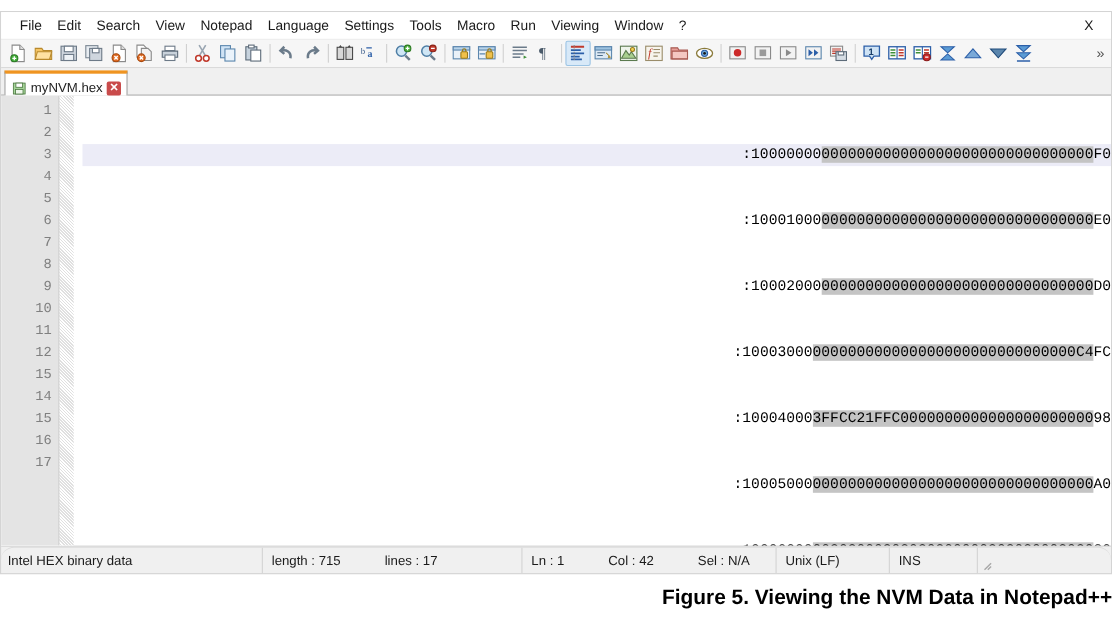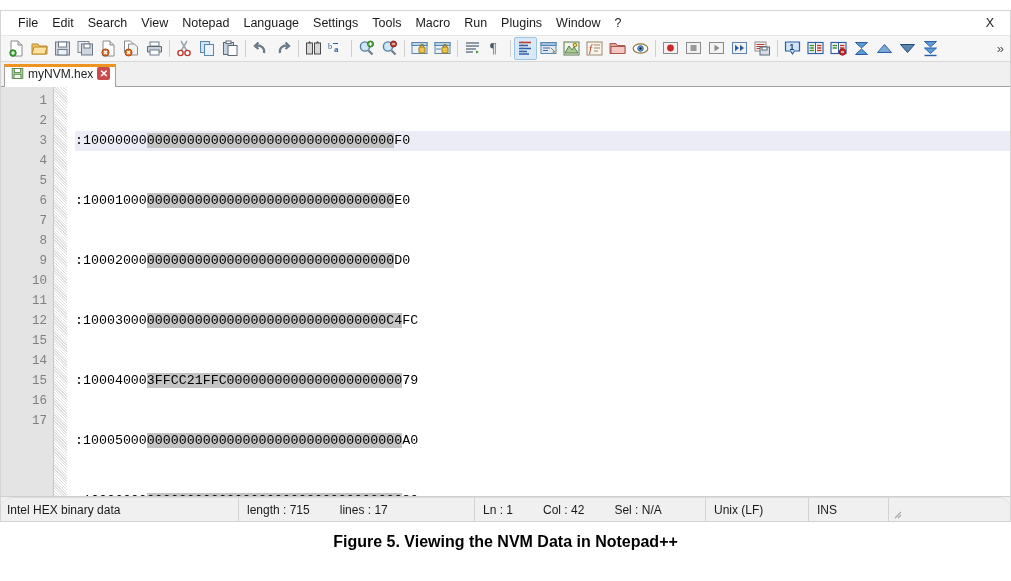--- a/index.html
+++ b/index.html
@@ -55,21 +55,21 @@
   svg { display:block; }
 
   
   .tabbar {
     height: 25px; background: #f0f0f0;
     display: flex; align-items: flex-end;
     padding-left: 3px;
     border-bottom: 1px solid #a0a0a0;
   }
   .tab {
-    height: 23px; display: flex; align-items: flex-start;
+    height: 23px; display: flex; align-items: flex-end;
     gap: 4px; padding: 0 5px 0 6px;
     background: #ffffff;
     border: 1px solid #a0a0a0; border-bottom: none;
     border-top: 3px solid #ef9421;
     font-size: 12px; color: #222;
     position: relative; top: 1px;
   }
   .tab-close {
     width: 13px; height: 13px; border-radius: 2px;
     background: #c94b4b; color: #fff;
@@ -98,69 +98,70 @@
     background: repeating-linear-gradient(
         45deg, #ffffff 0 1px, #e0e0e0 1px 2px);
     border-left: 1px solid #c8c8c8;
   }
   .code {
     flex: 1; padding: 4px 0 0 8px;
     font-family: "Liberation Mono", monospace;
     font-size: 13.3px; line-height: 20px;
     color: #000; white-space: pre;
     letter-spacing: 0px;
+    text-align: right;
   }
   .cl { height: 20px; }
   .cl.cur { background: #ececf7; }
   .sel { background: #c4c4c4; }
 
   
   .statusbar {
     height: 24px; background: #f0f0f0;
     display: flex; align-items: center;
     font-size: 12px; color: #1a1a1a;
     border-top: 1px solid #dcdcdc;
     border-radius: 12px;
   }
   .sb {
     height: 100%; display: flex; align-items: center;
     padding: 0 8px; white-space: nowrap;
     border-right: 1px solid #d3d3d3;
   }
   .sb.first { padding-left: 6px; }
-  .sb span + span { margin-left: 0; padding-left: 30px; }
+  .sb span + span { margin-left: 10px; padding-left: 30px; }
   .sb-grip { width: 16px; height:100%; display:flex; align-items:flex-end; justify-content:flex-end; padding:0 3px 2px 0; border:none;}
 
   
   .caption {
     position: absolute; left: 0; top: 533px; width: 1011px;
-    text-align: center;
+    text-align: right;
     font-family: "Liberation Sans", sans-serif;
-    font-size: 16px; font-weight: bold; color: #000;
+    font-size: 19px; font-weight: bold; color: #000;
   }
 </style>
 </head>
 <body>
 
 <div class="page">
 
   <div class="npp-window">
 
     <div class="menubar">
       <div class="menuitem">File</div>
       <div class="menuitem">Edit</div>
       <div class="menuitem">Search</div>
       <div class="menuitem">View</div>
       <div class="menuitem">Notepad</div>
       <div class="menuitem">Language</div>
       <div class="menuitem">Settings</div>
       <div class="menuitem">Tools</div>
       <div class="menuitem">Macro</div>
       <div class="menuitem">Run</div>
-      <div class="menuitem">Plugins</div>
+      <div class="menuitem">Viewing</div>
       <div class="menuitem">Window</div>
       <div class="menuitem">?</div>
       <div class="menu-x">X</div>
     </div>
 
     <div class="toolbar">
 
       <div class="tb-btn">
           <svg width="17" height="17" viewBox="0 0 17 17">
             <path d="M3 1h7l4 4v11H3z" fill="#fff" stroke="#8a8a8a"></path>
@@ -490,21 +491,21 @@
           <div>17</div>
         </div>
         <div class="foldmargin"></div>
       </div>
 
       <div class="code">
         <div class="cl cur"><span>:10000000</span><span class="sel">0000000000000000000000000000000</span><span>F0</span></div>
         <div class="cl"><span>:10001000</span><span class="sel">0000000000000000000000000000000</span><span>E0</span></div>
         <div class="cl"><span>:10002000</span><span class="sel">0000000000000000000000000000000</span><span>D0</span></div>
         <div class="cl"><span>:10003000</span><span class="sel">000000000000000000000000000000C4</span><span>FC</span></div>
-        <div class="cl"><span>:10004000</span><span class="sel">3FFCC21FFC0000000000000000000000</span><span>79</span></div>
+        <div class="cl"><span>:10004000</span><span class="sel">3FFCC21FFC0000000000000000000000</span><span>98</span></div>
         <div class="cl"><span>:10005000</span><span class="sel">00000000000000000000000000000000</span><span>A0</span></div>
         <div class="cl"><span>:10006000</span><span class="sel">00303000303030300000303030003030</span><span>80</span></div>
         
         
         
         
         
         
         
         

